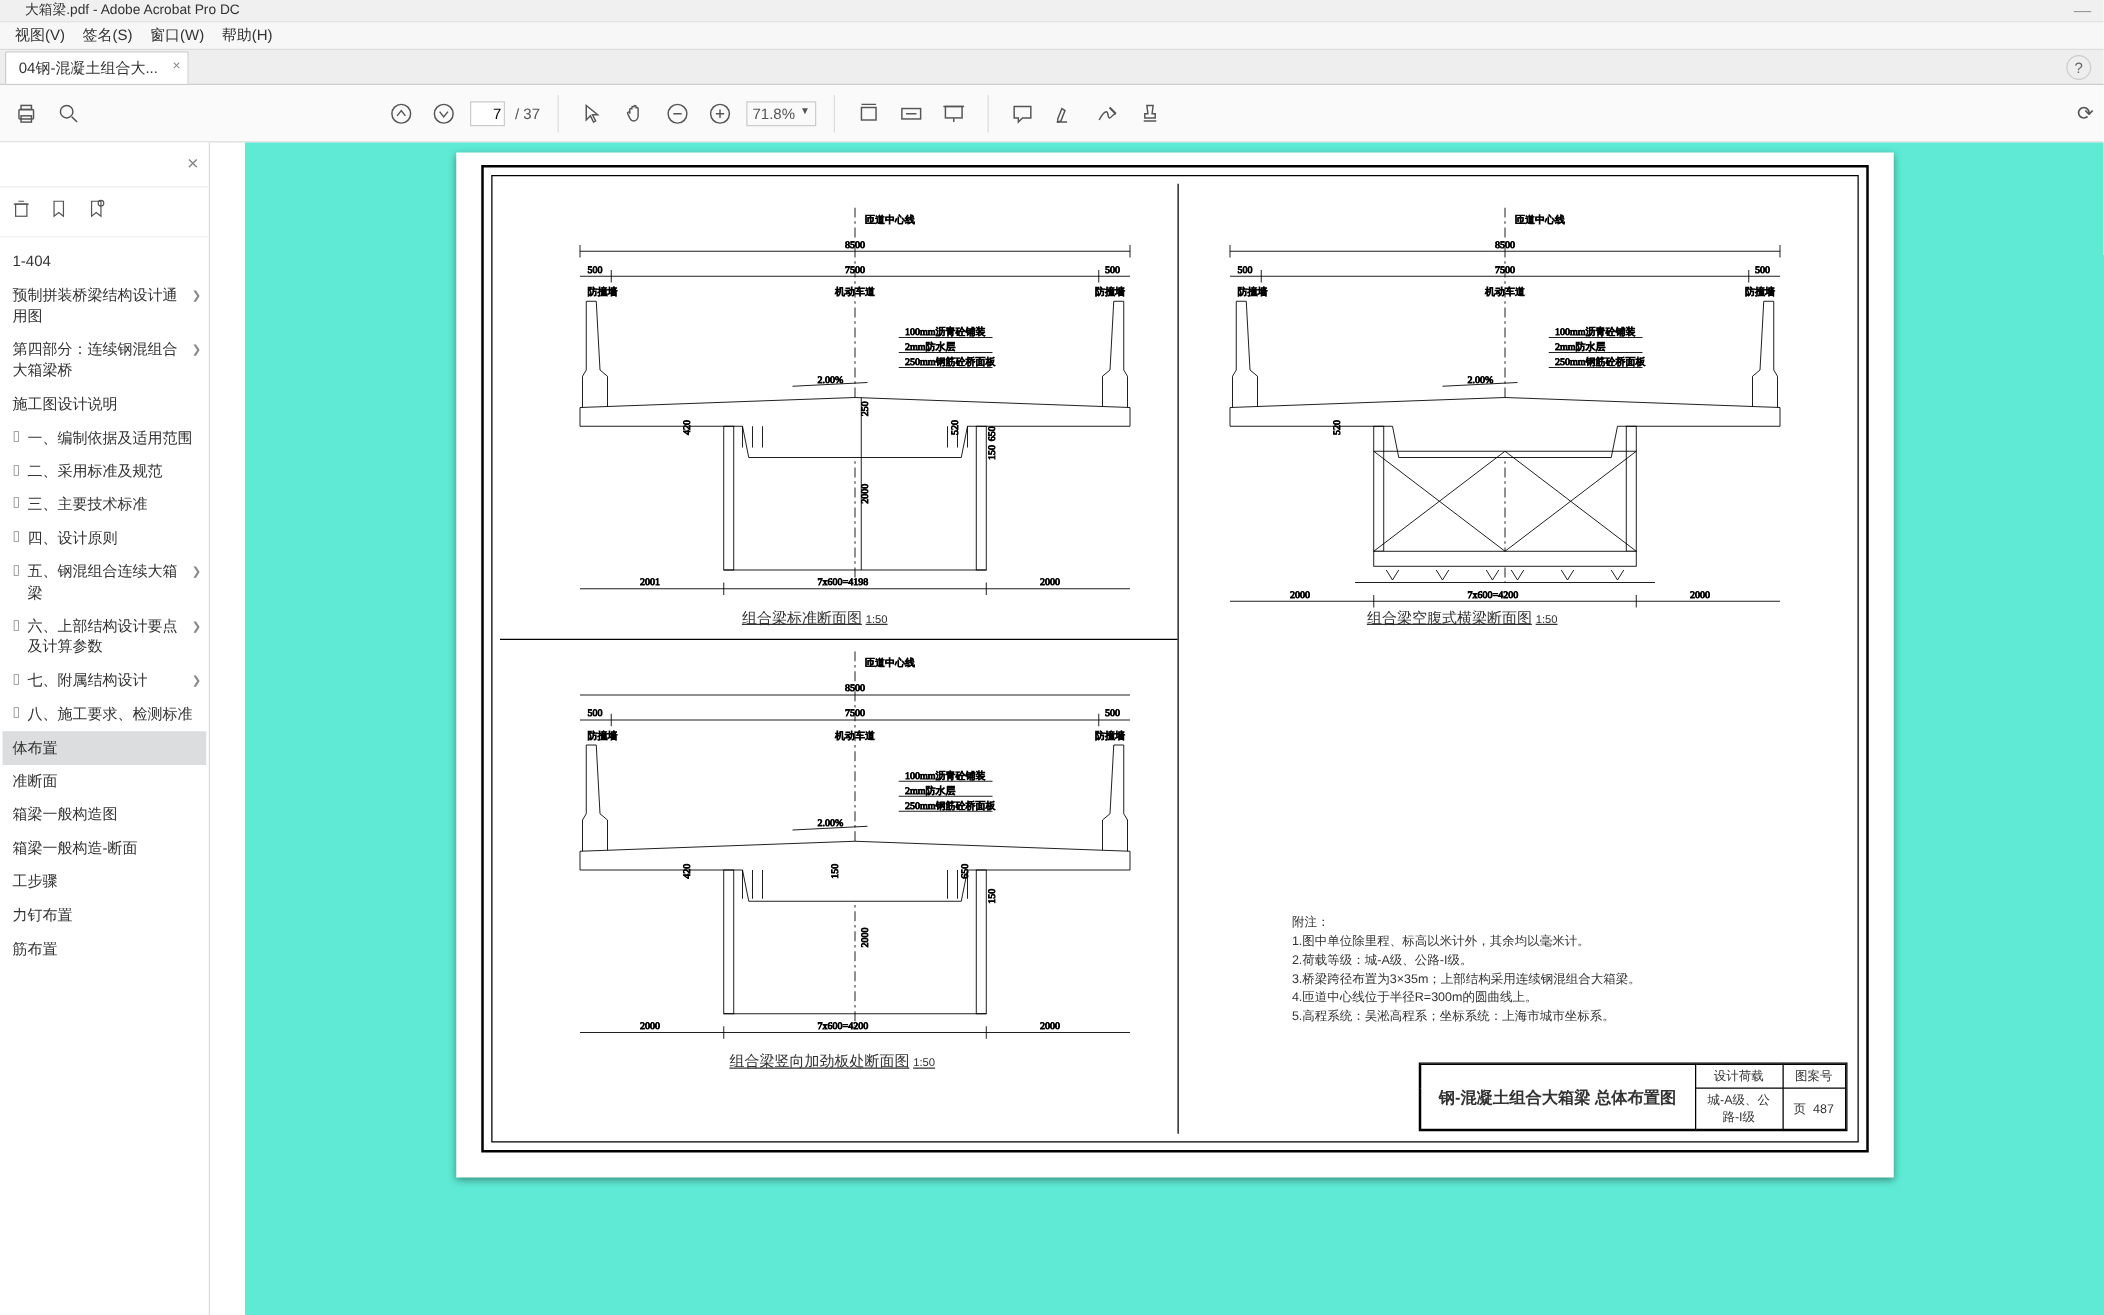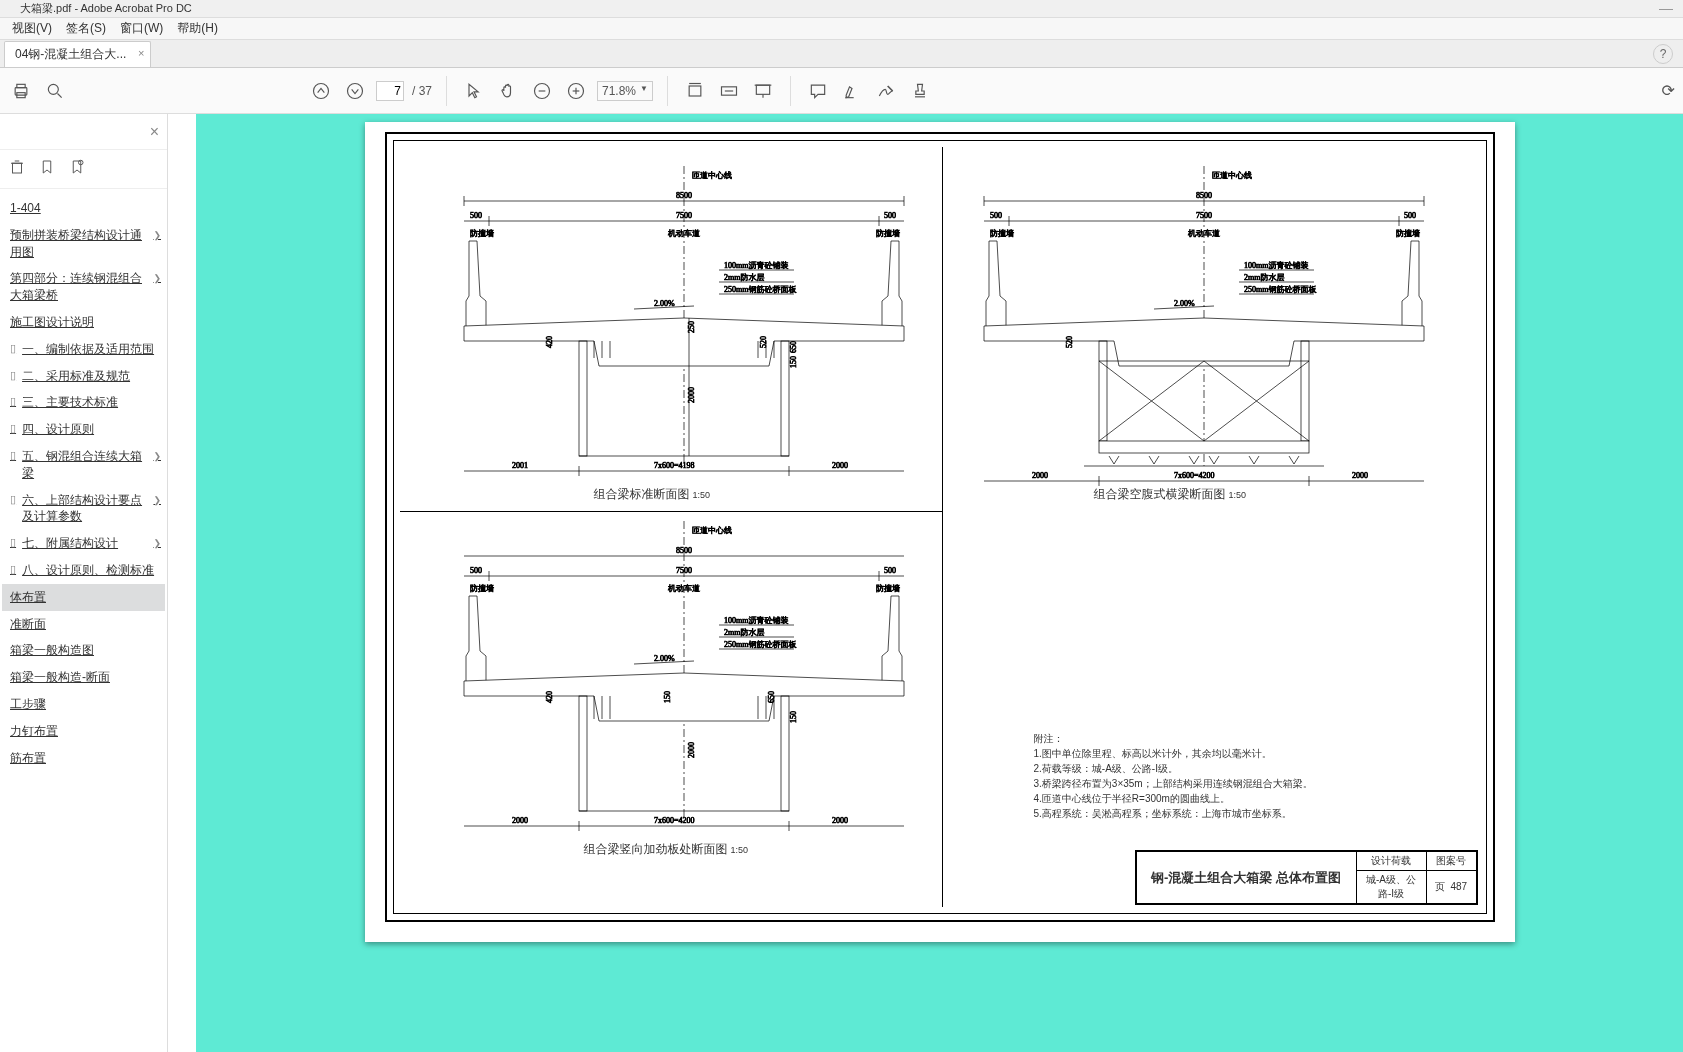--- a/index.html
+++ b/index.html
@@ -28,35 +28,35 @@
   .toolbar-right-edge { margin-left: auto; color: #555; font-size: 16px; }
   
   .main { display: flex; height: calc(100% - 114px); }
   
   .sidebar { width: 168px; background: #fff; border-right: 1px solid #ddd; overflow: hidden; position: relative; }
   .sidebar-head { height: 36px; display: flex; align-items: center; justify-content: flex-end; padding: 0 8px; border-bottom: 1px solid #eee; }
   .sidebar-head .cx { font-size: 16px; color: #888; }
   .sidebar-icons { display: flex; gap: 12px; padding: 8px; border-bottom: 1px solid #eee; }
   .sidebar-icons svg { width: 18px; height: 18px; stroke: #555; fill: none; stroke-width: 1.3; }
   .bookmark-list { font-size: 12px; padding: 6px 2px; }
-  .bookmark-list .item { padding: 5px 4px 5px 8px; display: flex; align-items: flex-start; gap: 6px; line-height: 1.4; text-decoration: underline; }
+  .bookmark-list .item { padding: 5px 4px 5px 8px; display: flex; align-items: flex-start; gap: 6px; line-height: 1.4; }
   .bookmark-list .item.active { background: #dcddde; }
   .bookmark-list .item .arrow { font-size: 9px; color: #888; margin-left: auto; padding-top: 2px; }
   .bookmark-list .item .icon { color: #888; font-size: 11px; }
   
   .doc-area { flex: 1; background: #5eead4; display: flex; justify-content: center; padding: 8px 0; overflow: hidden; position: relative; margin-left: 28px; }
   .pdf-page { background: #fff; width: 1150px; height: 820px; box-shadow: 0 2px 6px rgba(0,0,0,.4); position: relative; }
   
   .pdf-frame { position: absolute; border: 2px solid #000; left: 20px; top: 10px; right: 20px; bottom: 20px; }
   .pdf-frame-inner { position: absolute; border: 1px solid #000; left: 6px; top: 6px; right: 6px; bottom: 6px; }
   .pdf-cross-v { position: absolute; left: 548px; top: 6px; bottom: 6px; width: 1px; background: #000; }
   .pdf-cross-h { position: absolute; top: 370px; left: 6px; width: 542px; height: 1px; background: #000; }
   
   .cross-sec { position: absolute; font-size: 0; }
-  .sec-title { font-family: "SimSun"; font-size: 12px; position: absolute; }
+  .sec-title { font-family: "SimSun"; font-size: 12px; text-decoration: underline; position: absolute; }
   .sec-title .scale { font-size: 9px; text-decoration: none; margin-left: 3px; }
   
   .dim-text { font-family: "SimSun"; font-size: 8px; fill: #000; }
   .title-block { position: absolute; right: 8px; bottom: 8px; border: 1px solid #000; font-family: "SimSun"; font-size: 10px; }
   .title-block table { border-collapse: collapse; }
   .title-block td { border: 1px solid #000; padding: 2px 6px; text-align: center; }
   .title-main { font-size: 13px; font-weight: bold; }
   
   .notes { position: absolute; font-family: "SimSun"; font-size: 10px; line-height: 1.5; }
 </style>
@@ -252,21 +252,21 @@
           <span>六、上部结构设计要点及计算参数</span>
           <span class="arrow">❯</span>
         </div>
         <div class="item">
           <span class="icon">▯</span>
           <span>七、附属结构设计</span>
           <span class="arrow">❯</span>
         </div>
         <div class="item">
           <span class="icon">▯</span>
-          <span>八、设计原则、检测标准</span>
+          <span>八、施工要求、检测标准</span>
         </div>
         <div class="item active">
           <span>体布置</span>
         </div>
         <div class="item">
           <span>准断面</span>
         </div>
         <div class="item">
           <span>箱梁一般构造图</span>
         </div>

